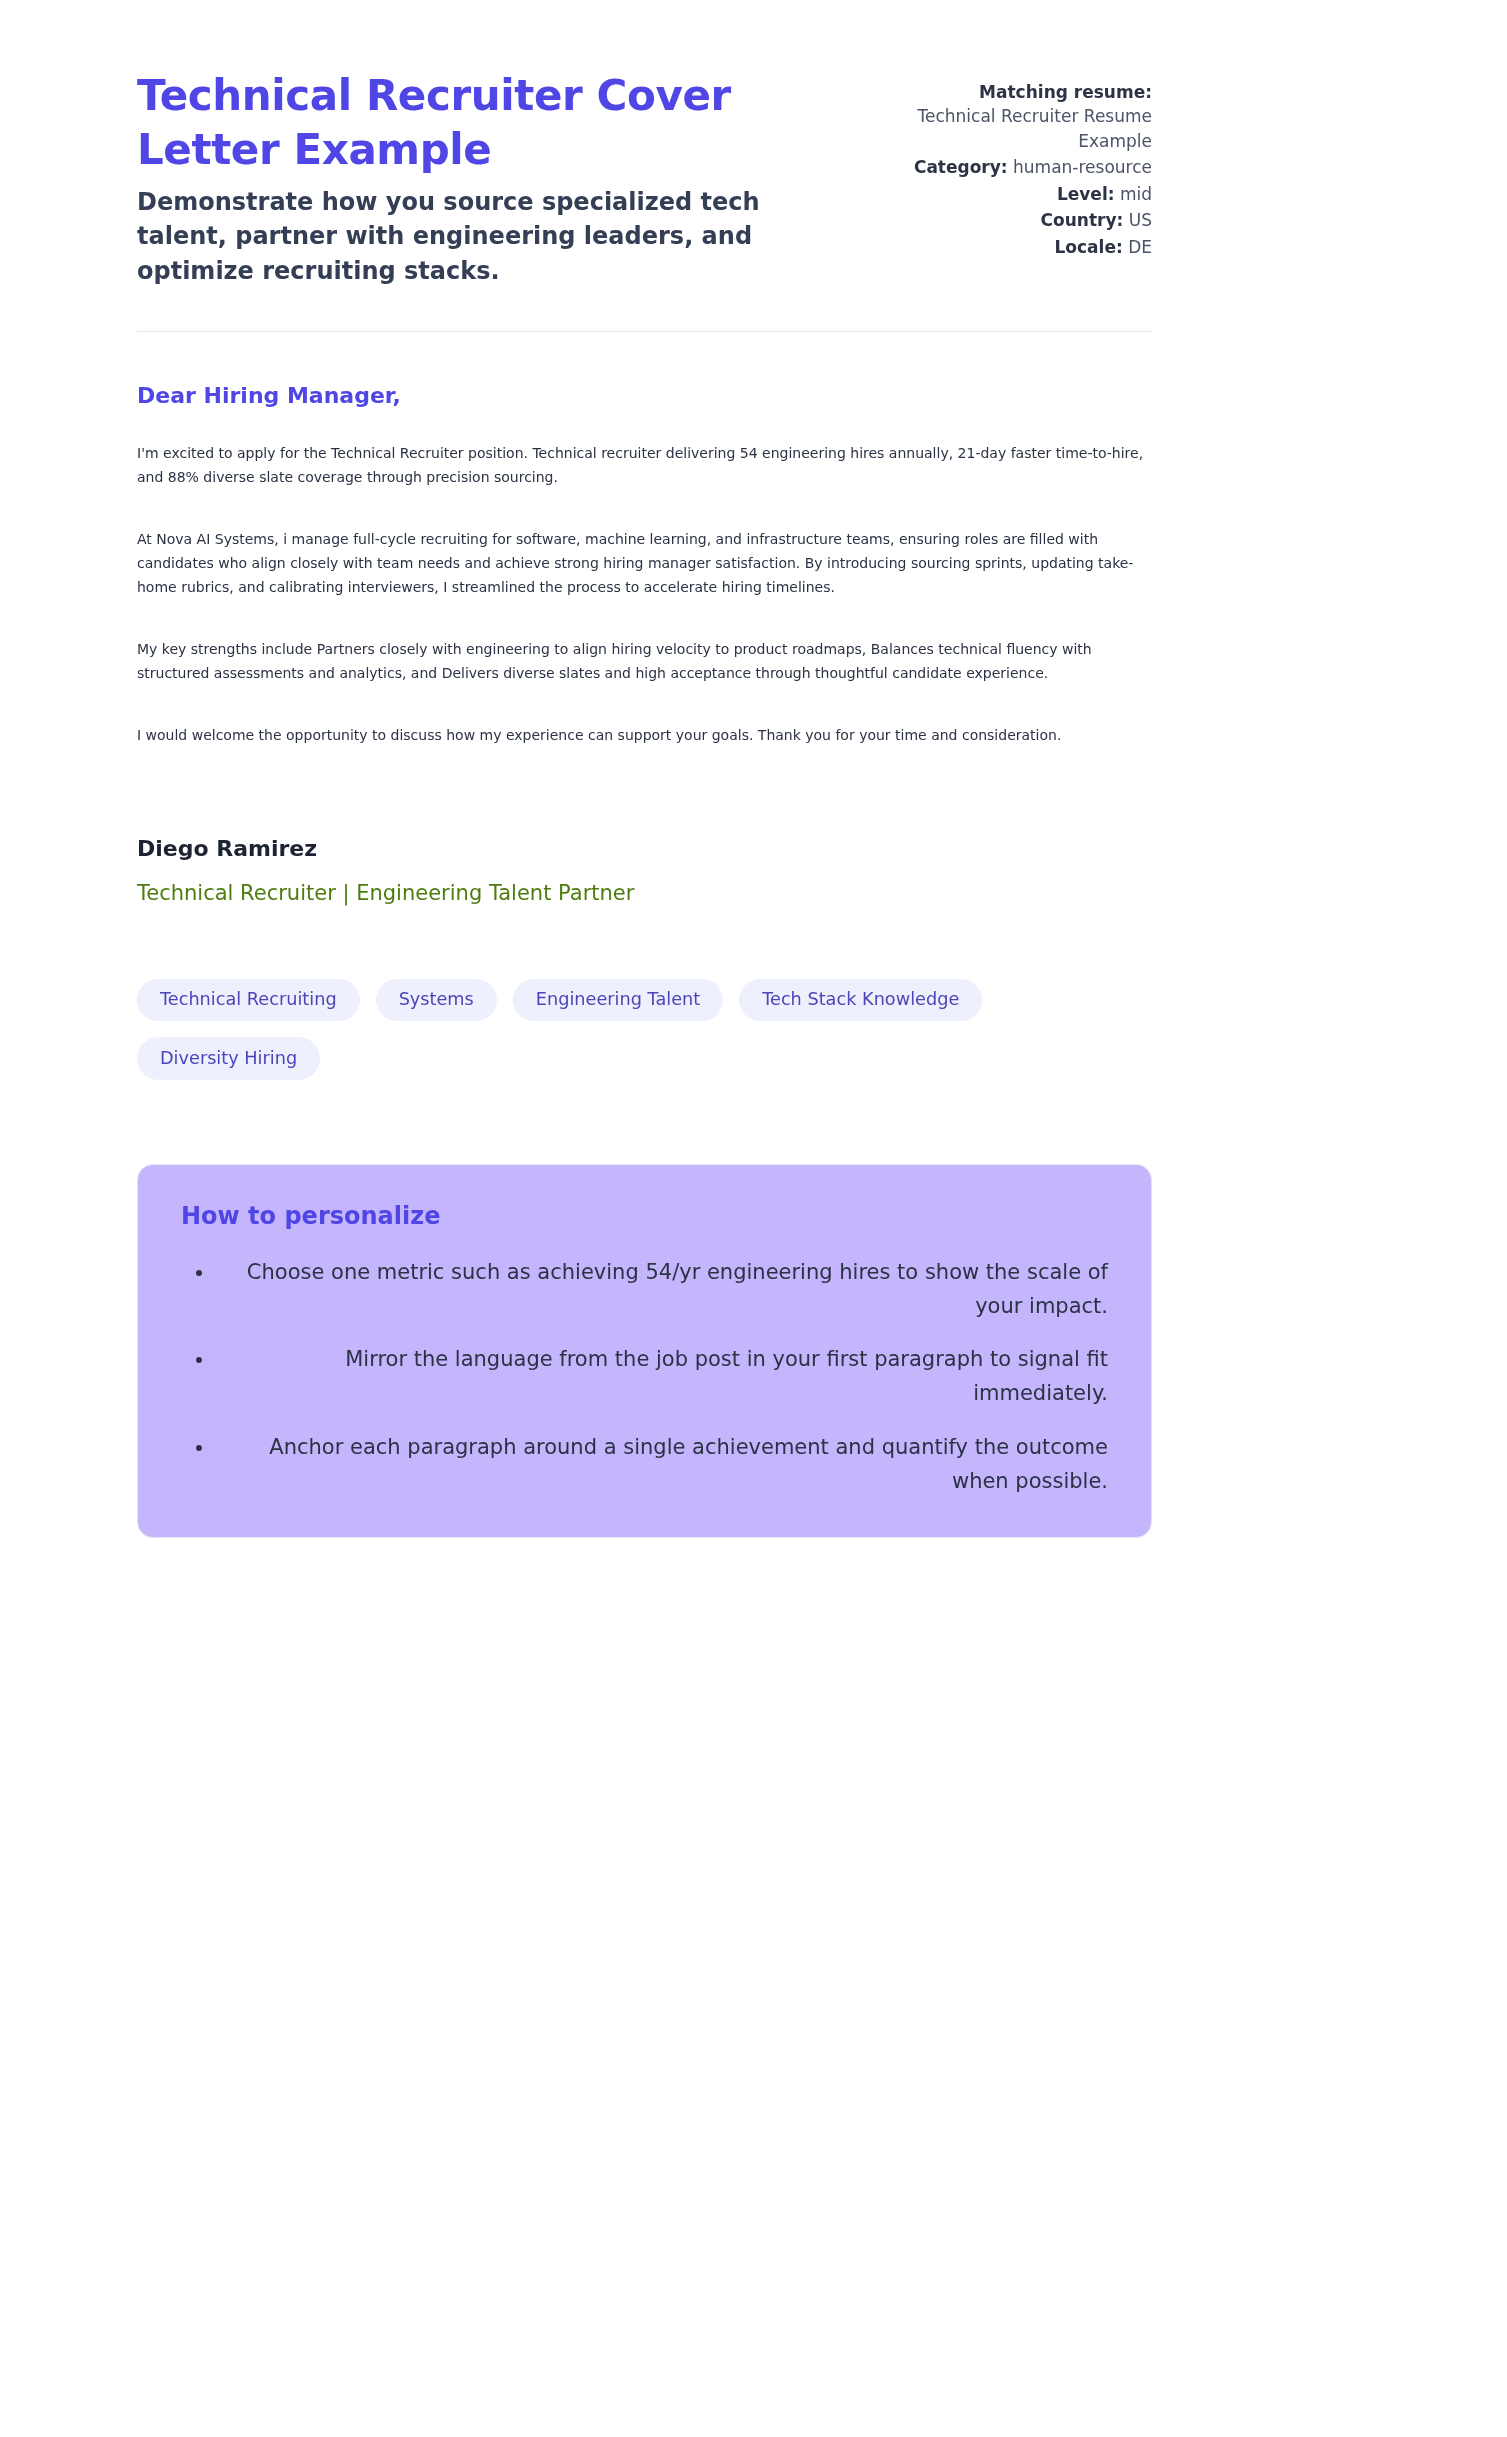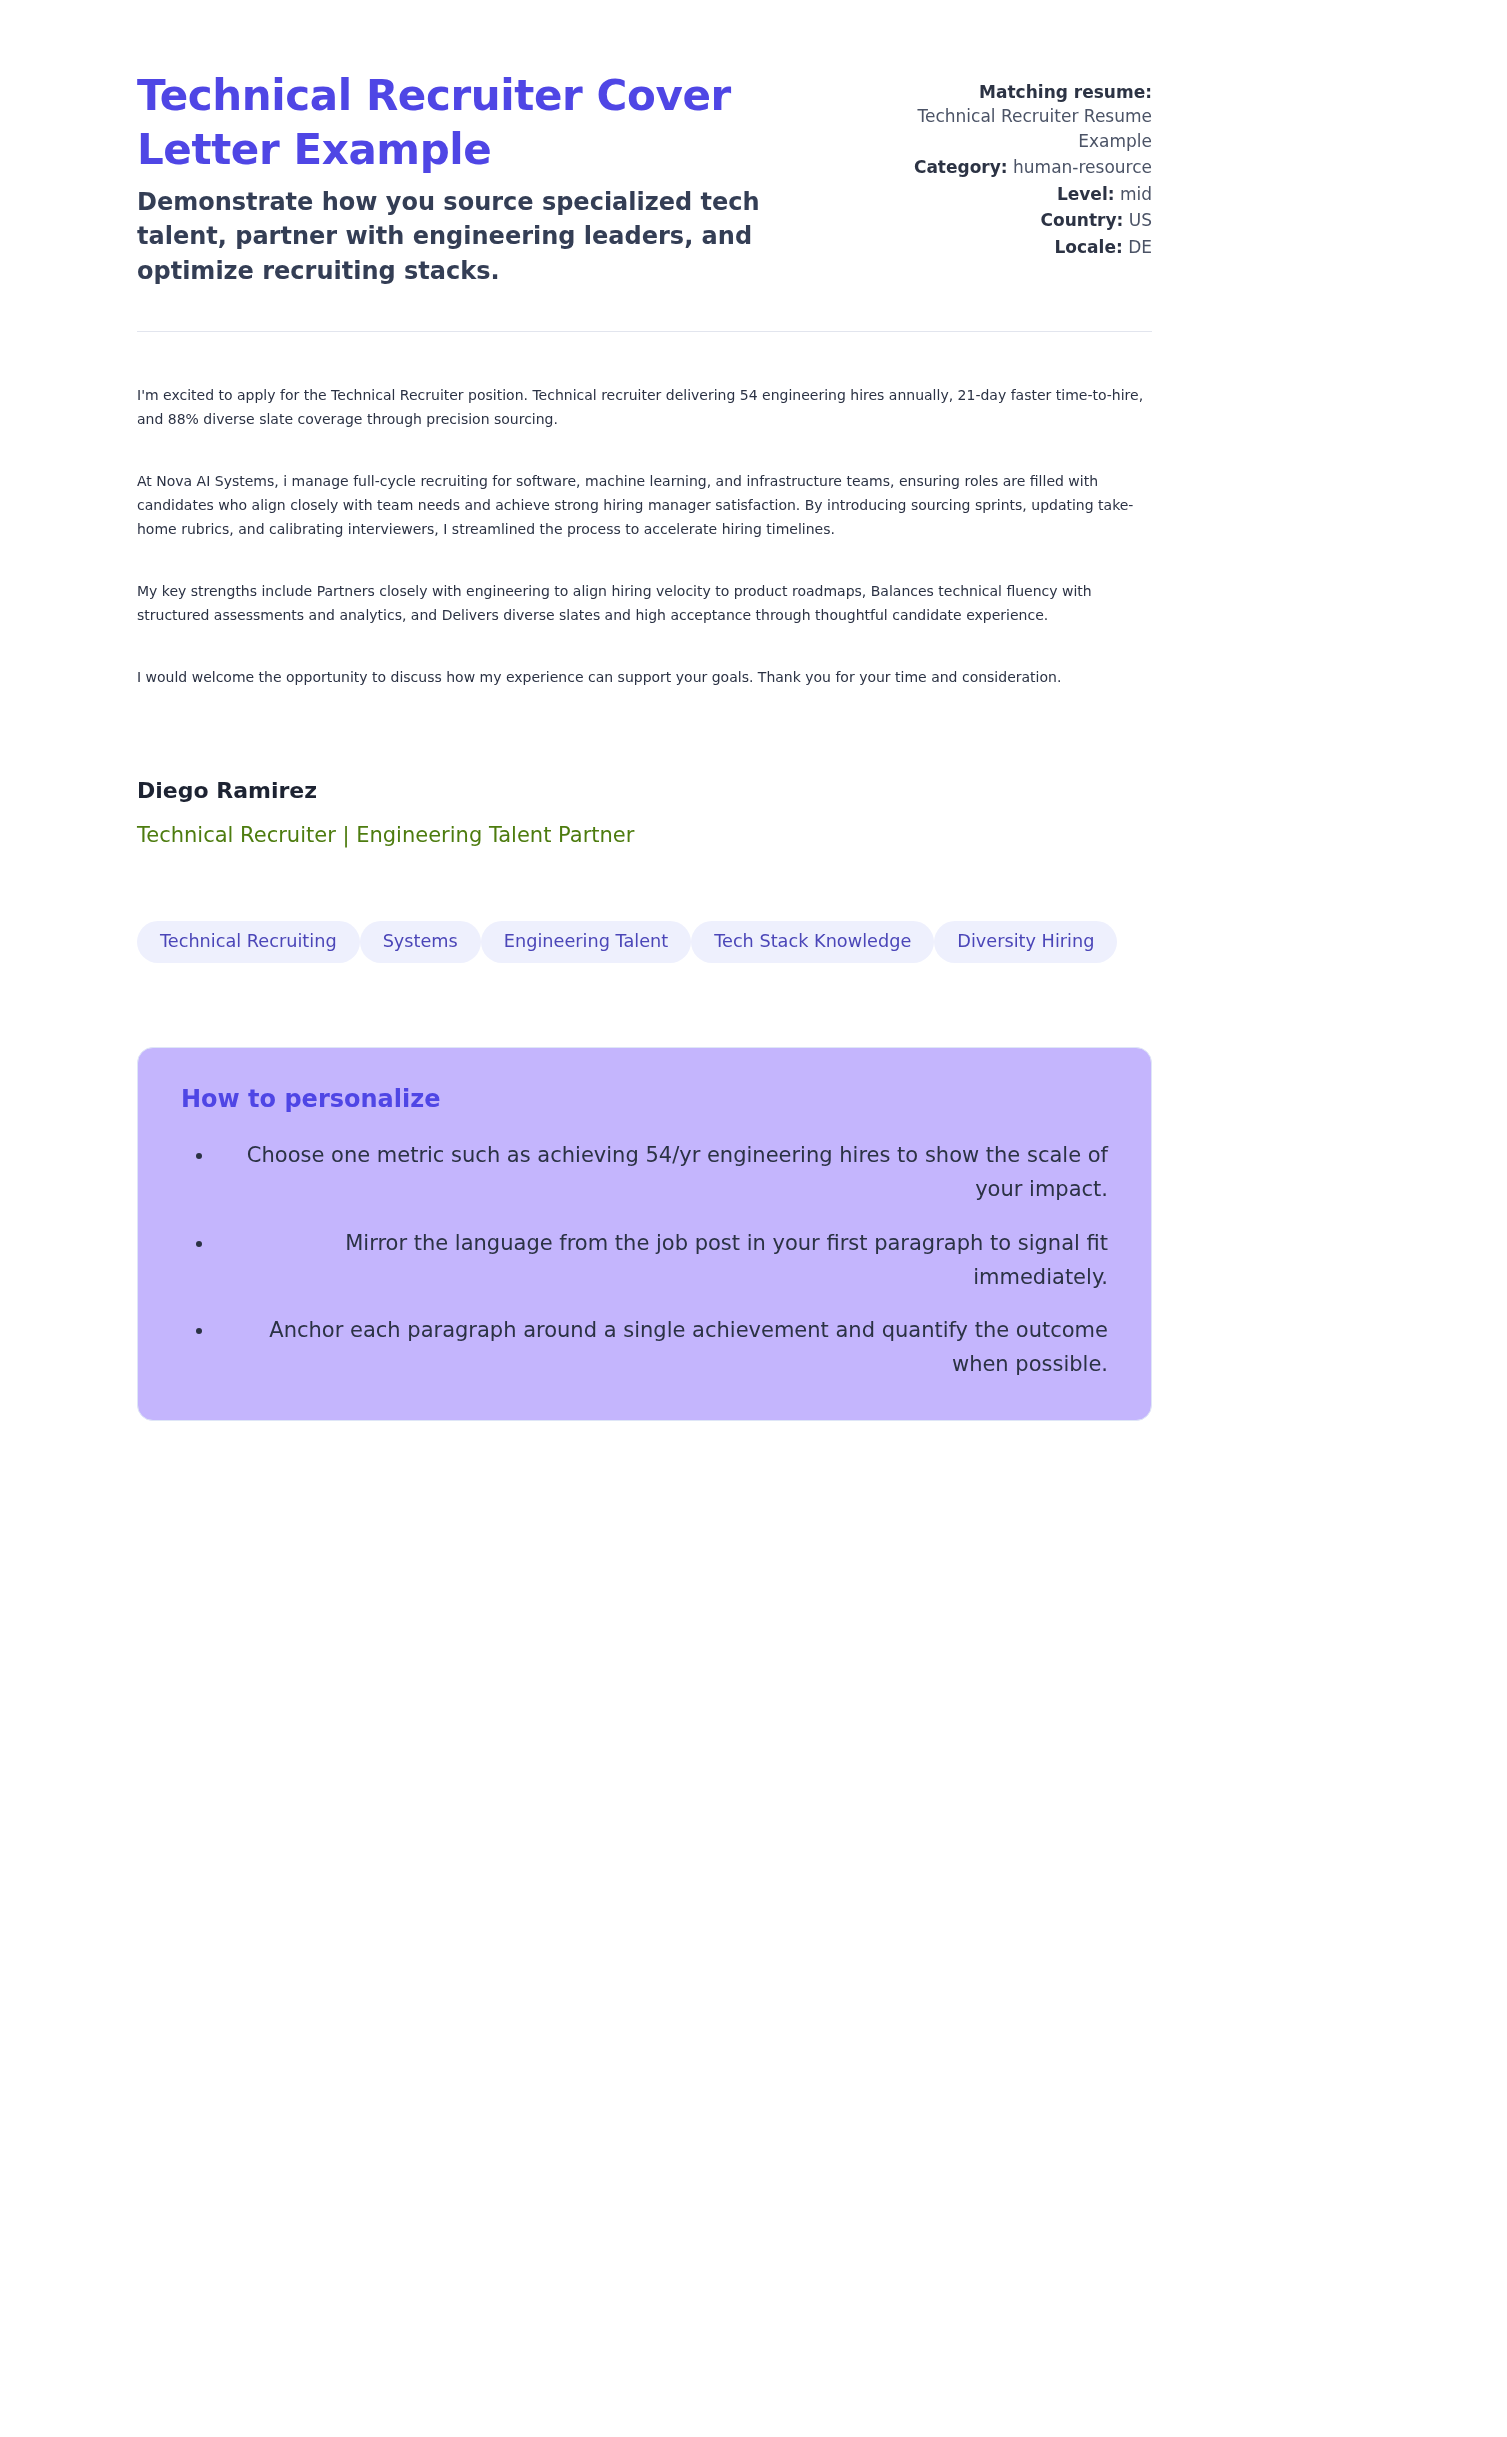--- a/index.html
+++ b/index.html
@@ -99,20 +99,21 @@
   .sign-role {
     font-size: 21px;
     color: #4d7c0f;
     margin: 0;
   }
 
   
   .tags {
     display: flex;
     flex-wrap: wrap;
+    gap: 16px;
     margin-top: 74px;
   }
   .tag {
     background: #eef0fd;
     color: #4b46b8;
     border-radius: 886px;
     padding: 10.6px 23px;
     font-size: 17.7px;
     line-height: 1.2;
     white-space: nowrap;
@@ -175,20 +176,21 @@
       <div class="meta-row">
         <span class="meta-label">Locale:</span>
         <span class="meta-value">DE</span>
       </div>
     </div>
   </div>
 
   <hr class="divider">
 
   <div class="letter">
+    <p class="salutation">Dear Hiring Manager,</p>
 
     <p class="para">I'm excited to apply for the Technical Recruiter position. Technical recruiter delivering 54 engineering hires annually, 21-day faster time-to-hire, and 88% diverse slate coverage through precision sourcing.</p>
     <p class="para">At Nova AI Systems, i manage full-cycle recruiting for software, machine learning, and infrastructure teams, ensuring roles are filled with candidates who align closely with team needs and achieve strong hiring manager satisfaction. By introducing sourcing sprints, updating take-home rubrics, and calibrating interviewers, I streamlined the process to accelerate hiring timelines.</p>
     <p class="para">My key strengths include Partners closely with engineering to align hiring velocity to product roadmaps, Balances technical fluency with structured assessments and analytics, and Delivers diverse slates and high acceptance through thoughtful candidate experience.</p>
     <p class="para">I would welcome the opportunity to discuss how my experience can support your goals. Thank you for your time and consideration.</p>
 
     <div class="signature">
       <p class="sign-name">Diego Ramirez</p>
       <p class="sign-role">Technical Recruiter | Engineering Talent Partner</p>
     </div>

